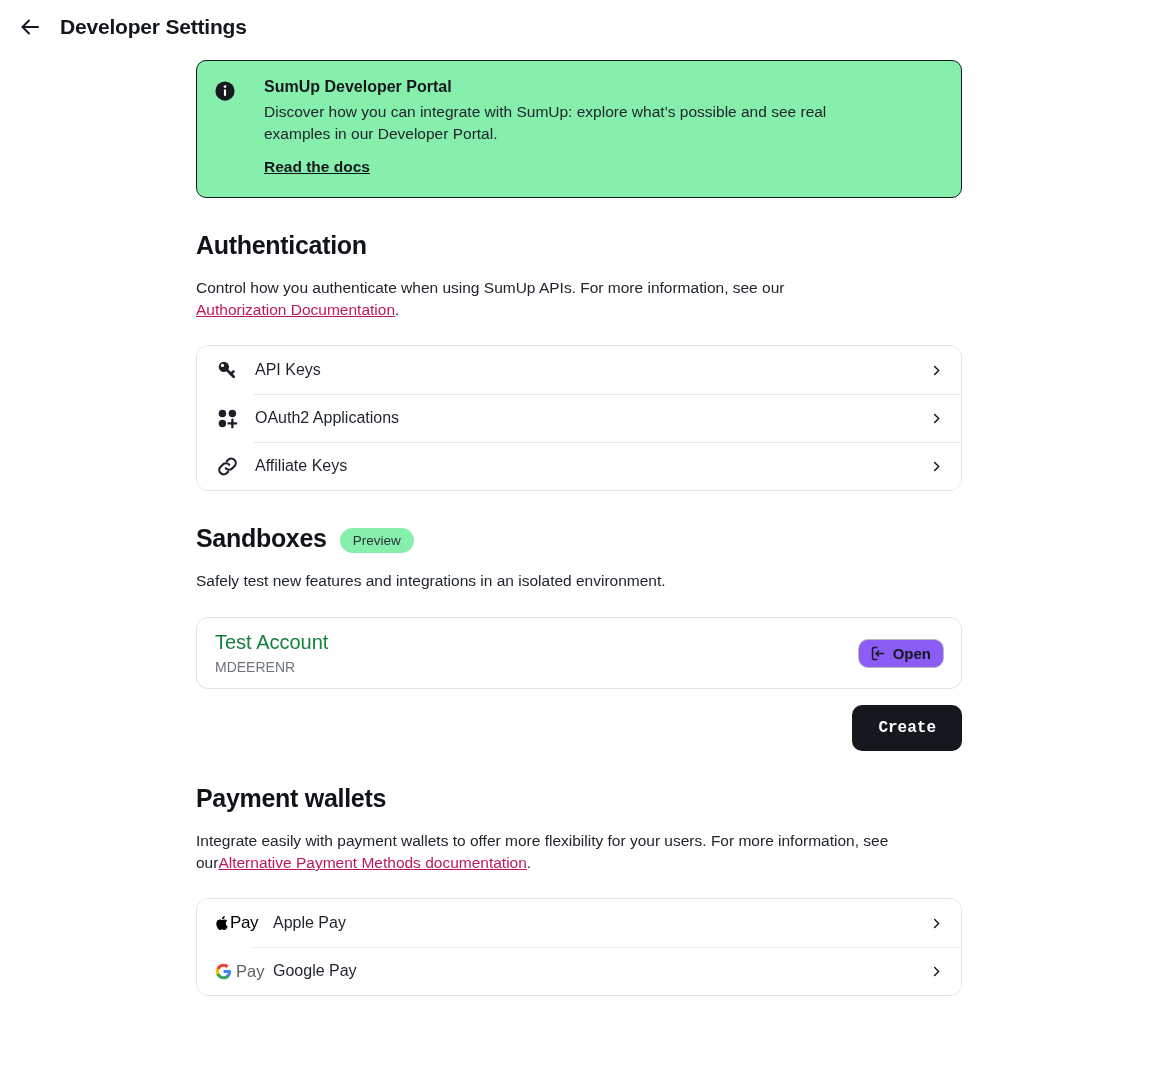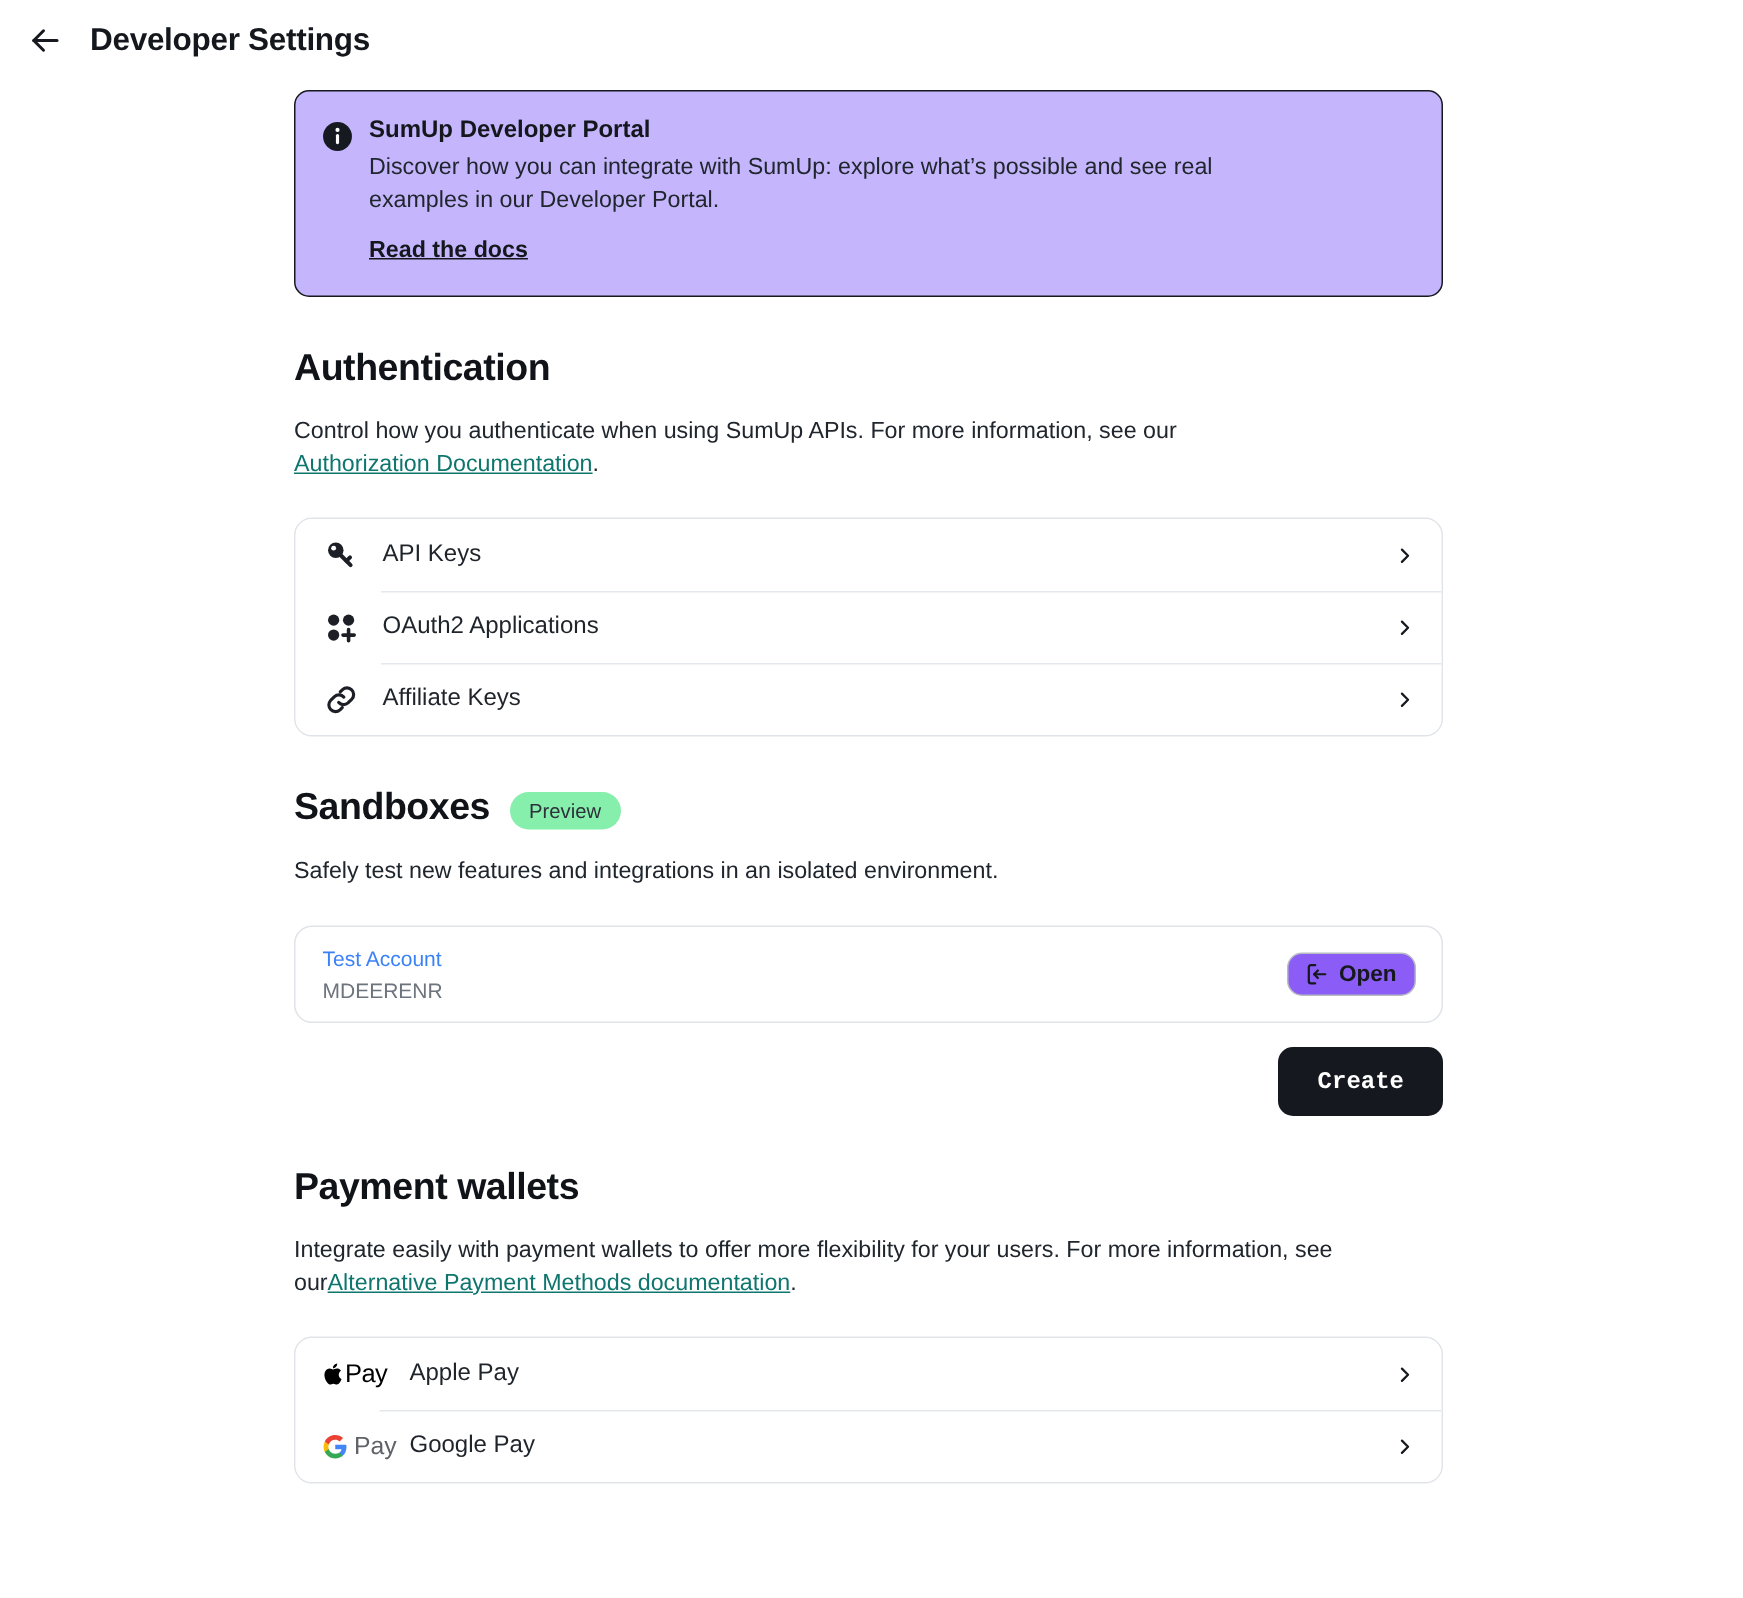--- a/index.html
+++ b/index.html
@@ -24,40 +24,40 @@
     font-size:21px; font-weight:700; color:#14181d; letter-spacing:-0.2px;
   }
   .content { width:766px; margin-left:196px; }
 
   
   .info-banner {
     margin-top:19px;
     border:1.5px solid #16191f;
     border-radius:10px;
     padding:17px 24px 21px 17px;
-    display:flex; gap:10px;
-    background:#c4b5fd;
+    display:flex; gap:28px;
+    background:#86efac;
   }
   .info-icon { flex:0 0 auto; margin-top:2px; }
   .info-title { font-size:16px; font-weight:700; color:#14181d; }
   .info-body { margin:5px 0 0; font-size:15.5px; line-height:22px; color:#20262d; max-width:600px; }
   .read-docs {
     display:inline-block; margin-top:13px;
     font-size:15.5px; font-weight:700; color:#14181d;
     text-decoration:underline; cursor:pointer;
   }
 
   .section-heading {
     margin:33px 0 0; font-size:25px; font-weight:700;
     color:#101419; letter-spacing:-0.3px;
   }
   .section-desc {
     margin:17px 0 0; font-size:15.5px; line-height:22px; color:#20262d;
   }
-  .inline-link { color:#0f766e; text-decoration:underline; cursor:pointer; }
+  .inline-link { color:#be185d; text-decoration:underline; cursor:pointer; }
   .auth-desc { max-width:640px; }
 
   
   .card {
     margin-top:24px;
     border:1px solid #e0e3e8; border-radius:12px;
     background:#fff; overflow:hidden;
   }
   .card-row {
     display:flex; align-items:center;
@@ -79,21 +79,21 @@
     margin-left:13px; margin-top:4px;
     background:#86efac; color:#2d323a;
     font-size:13.5px; padding:5px 13px; border-radius:999px;
   }
   .test-card {
     margin-top:25px;
     border:1px solid #e0e3e8; border-radius:12px;
     padding:13px 17px 13px 18px;
     display:flex; align-items:center; justify-content:space-between;
   }
-  .test-name { font-size:14px; color:#3b82f6; }
+  .test-name { font-size:20px; color:#15803d; }
   .test-code { margin-top:5px; font-size:14px; color:#6e747d; }
   .open-btn {
     display:flex; align-items:center; gap:7px;
     background:#8b5cf6; border:1px solid #b6bbc2; border-radius:10px;
     padding:5px 12px 5px 10px; cursor:pointer;
     font-family:"Liberation Sans", sans-serif;
     font-size:15px; font-weight:700; color:#15181d;
   }
   .create-btn {
     display:block; margin:16px 0 0 auto;

